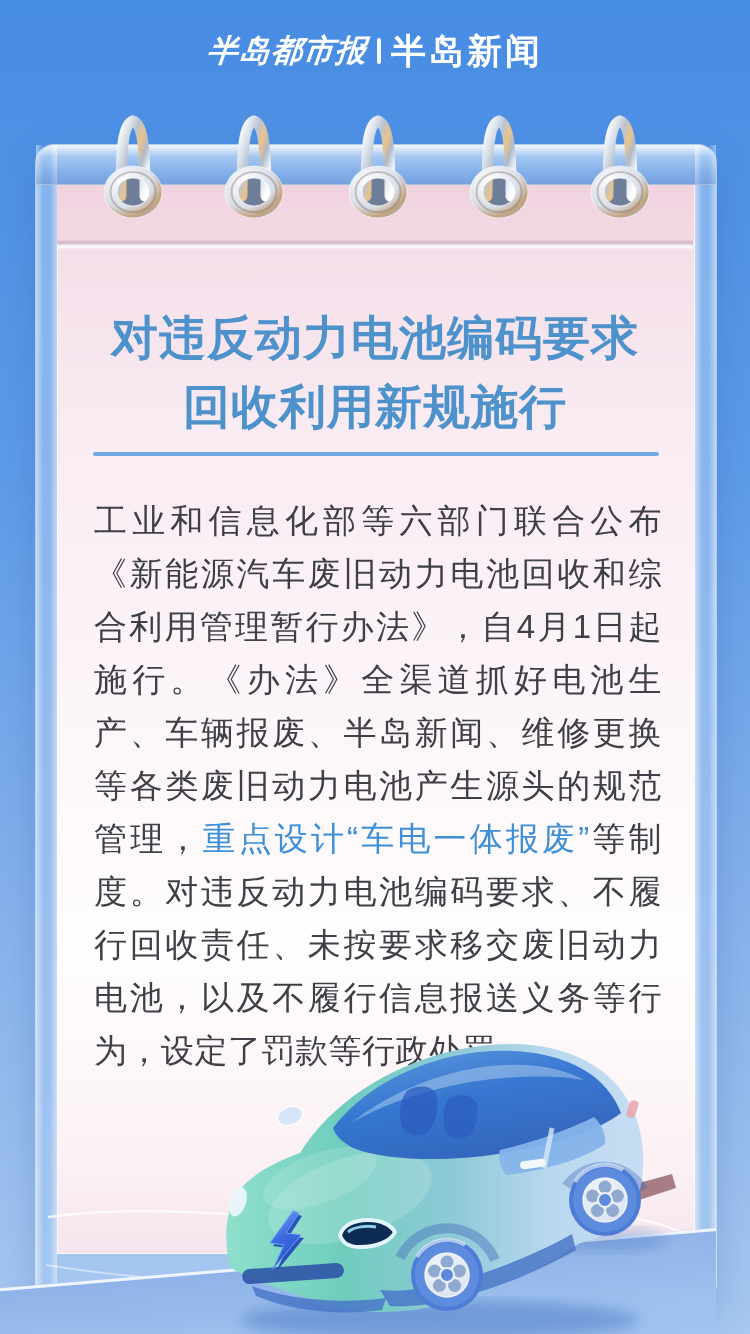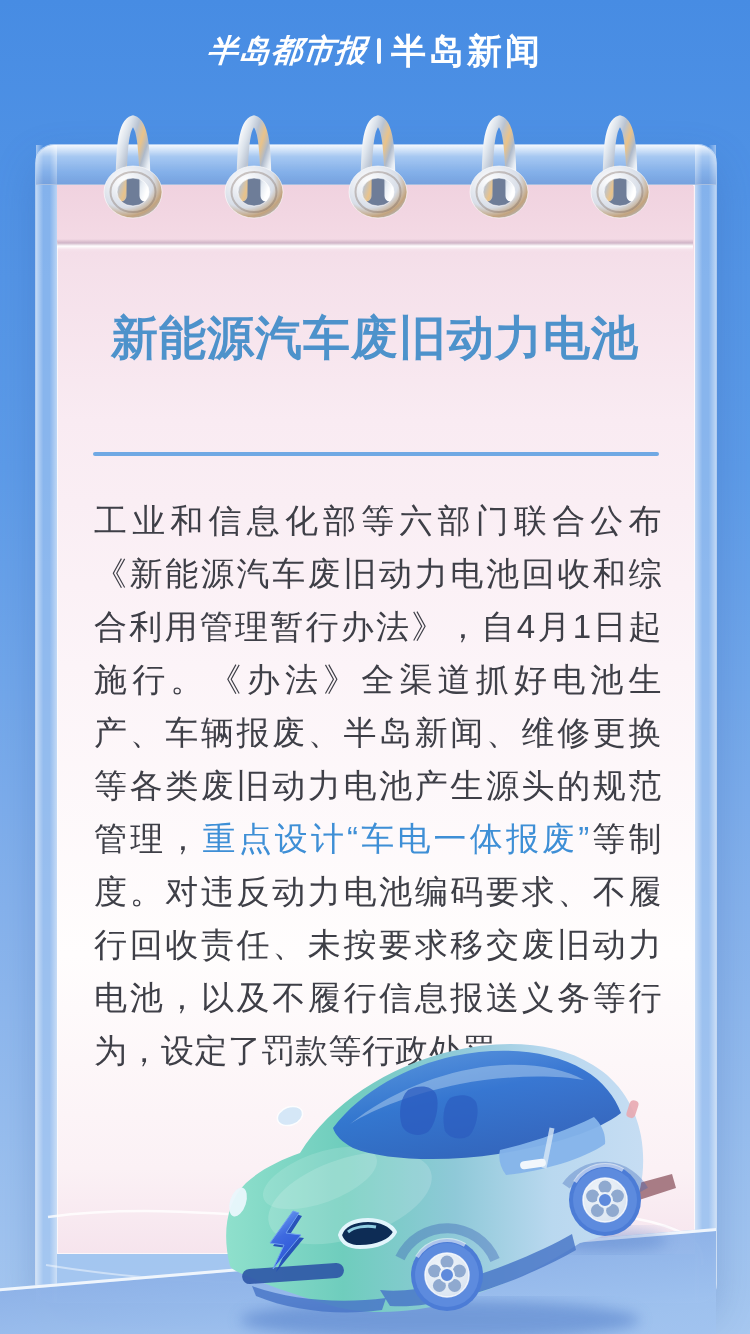--- a/index.html
+++ b/index.html
@@ -98,21 +98,22 @@
     </g>
   </defs>
   <use href="#ring" x="133" y="0"></use>
   <use href="#ring" x="254" y="0"></use>
   <use href="#ring" x="378" y="0"></use>
   <use href="#ring" x="499" y="0"></use>
   <use href="#ring" x="620" y="0"></use>
 </svg>
 
 <div class="abs headline">
-  <span style="display:block">新能源汽车废旧动力电池</span>
+  <span style="display:block">对违反动力电池编码要求</span>
+  <span style="display:block">回收利用新规施行</span>
 </div>
 <div class="abs divider"></div>
 
 <p class="abs body-text" style="margin:0"><span>工业和信息化部等六部门联合公布《新能源汽车废旧动力电池回收和综合利用管理暂行办法》，自4月1日起施行。《办法》全渠道抓好电池生产、车辆报废、半岛新闻、维修更换等各类废旧动力电池产生源头的规范管理，</span><span class="hl">重点设计“车电一体报废”</span><span>等制度。对违反动力电池编码要求、不履行回收责任、未按要求移交废旧动力电池，以及不履行信息报送义务等行为，设定了罚款等行政处罚。</span></p>
 
 <div class="abs road-wrap">
   <div class="road-band"></div>
 </div>
 
 <svg class="abs car-svg" width="480" height="306" viewBox="0 0 480 306">

